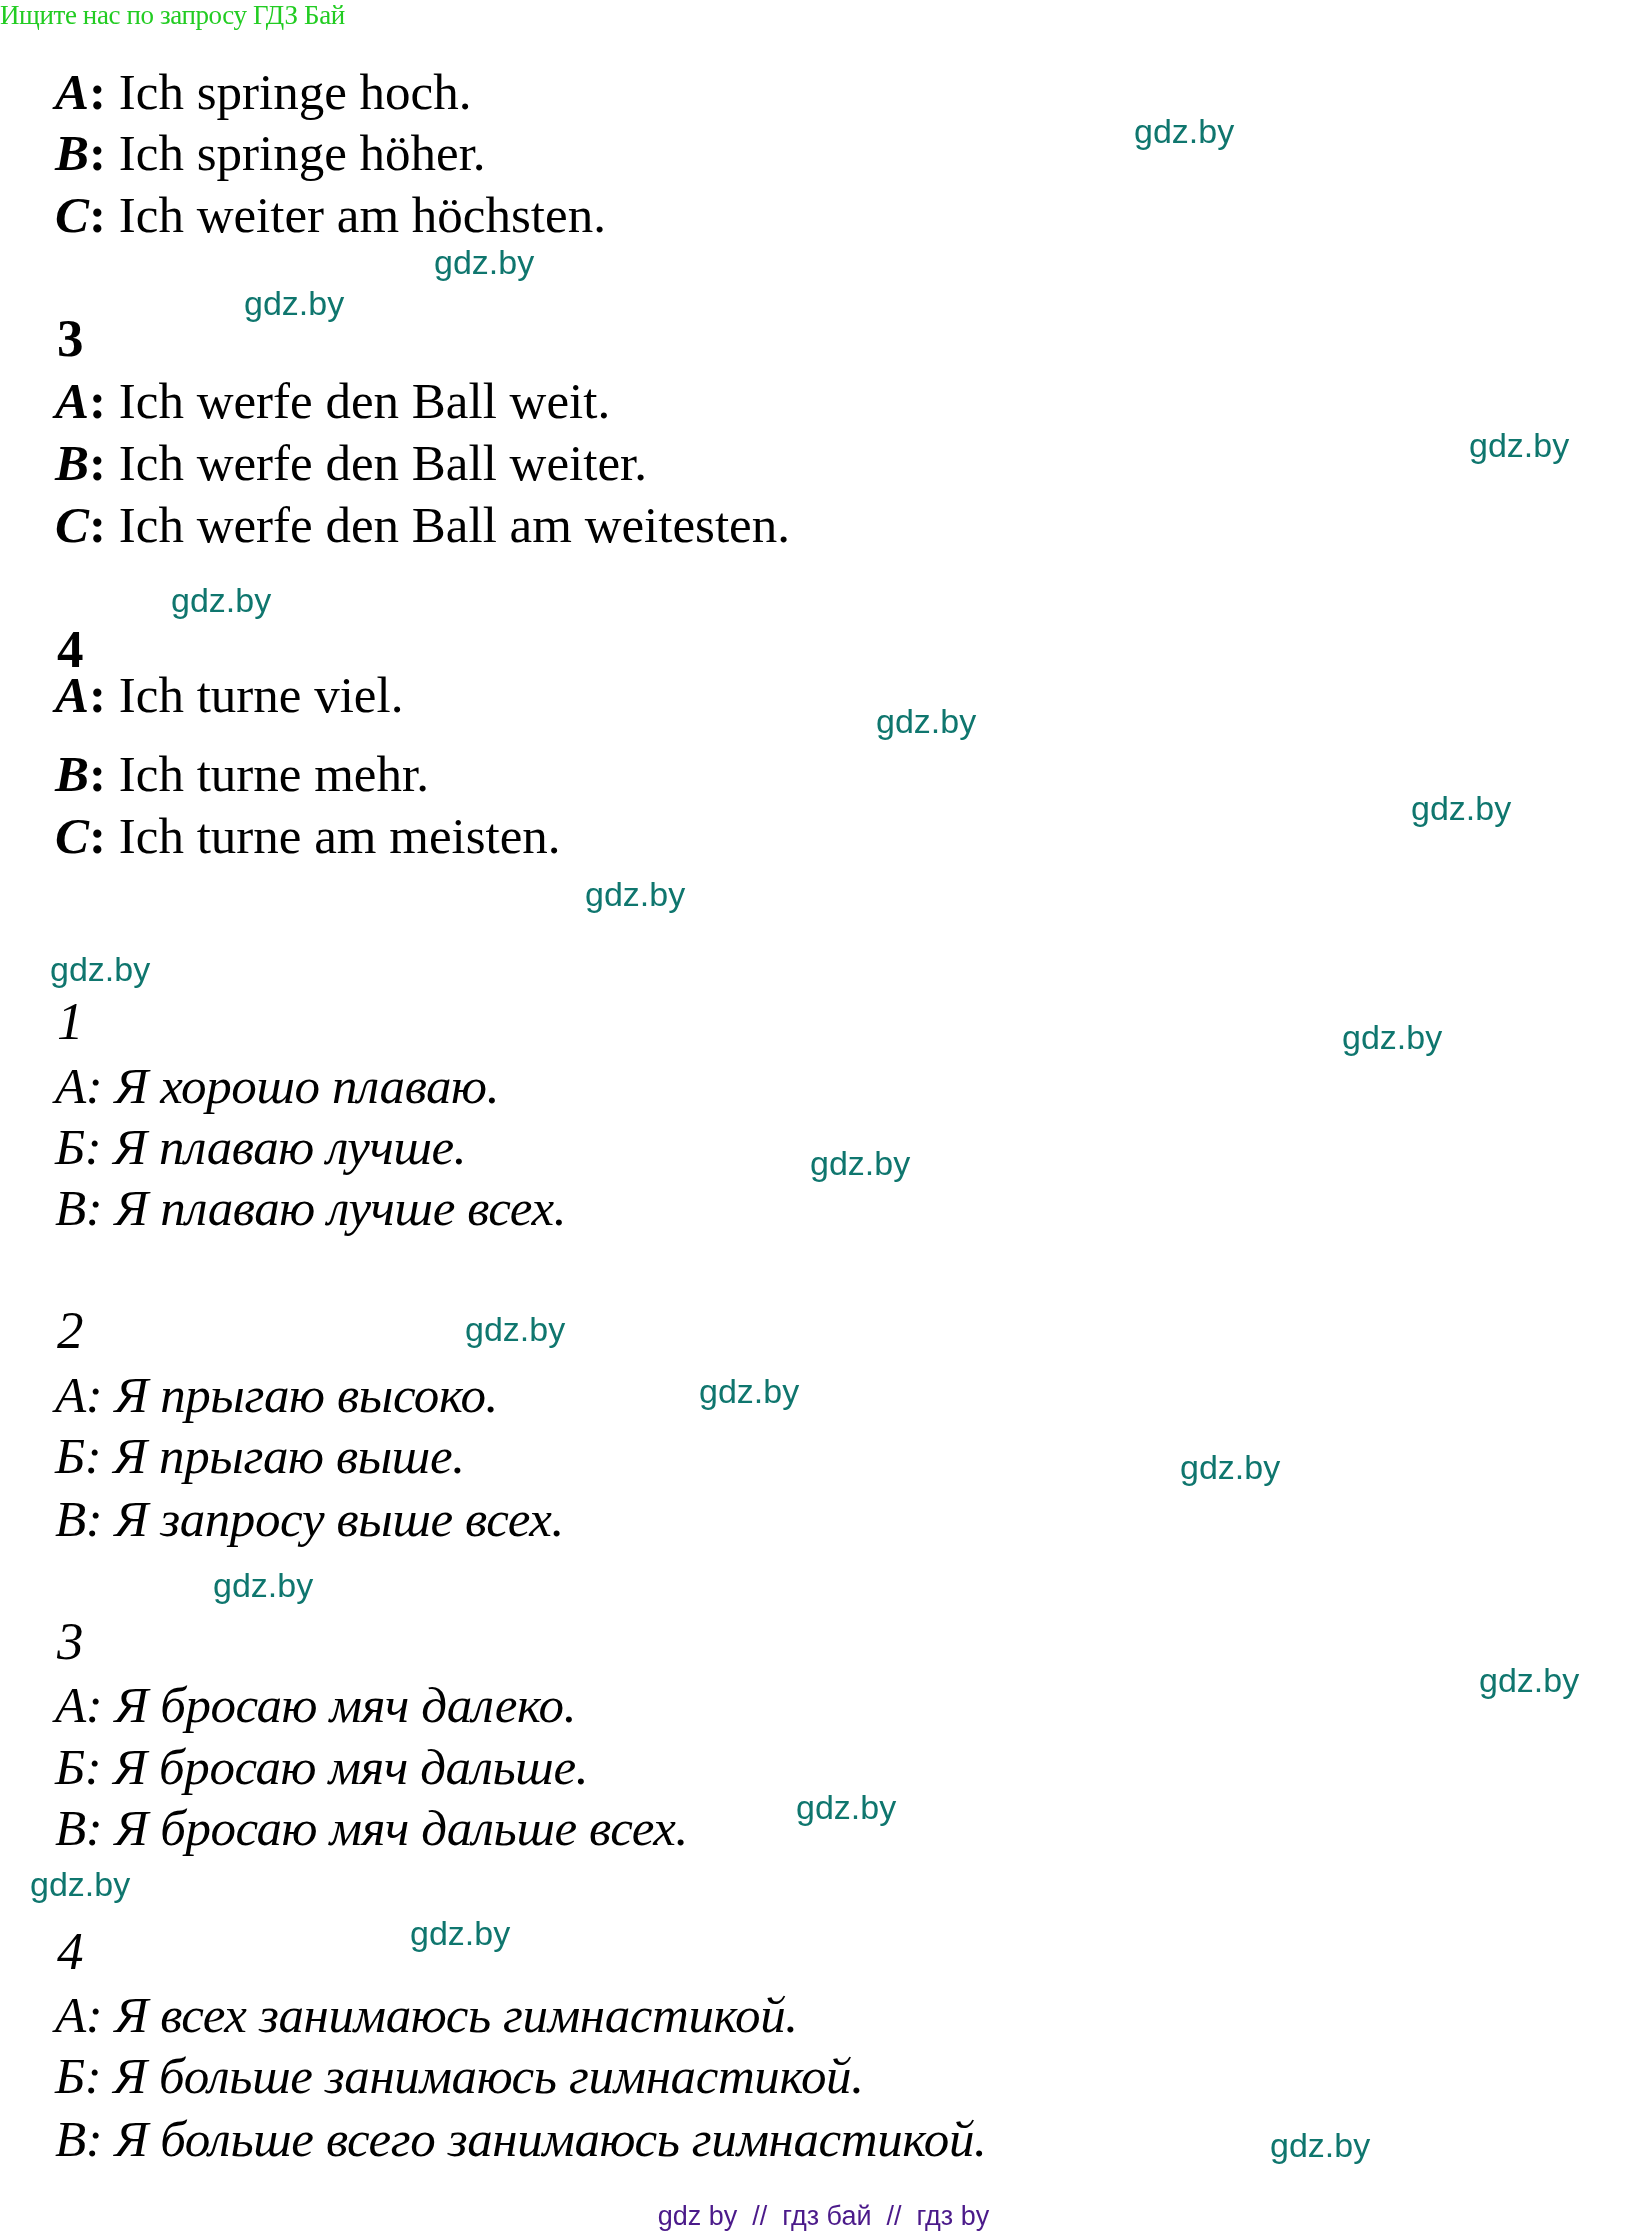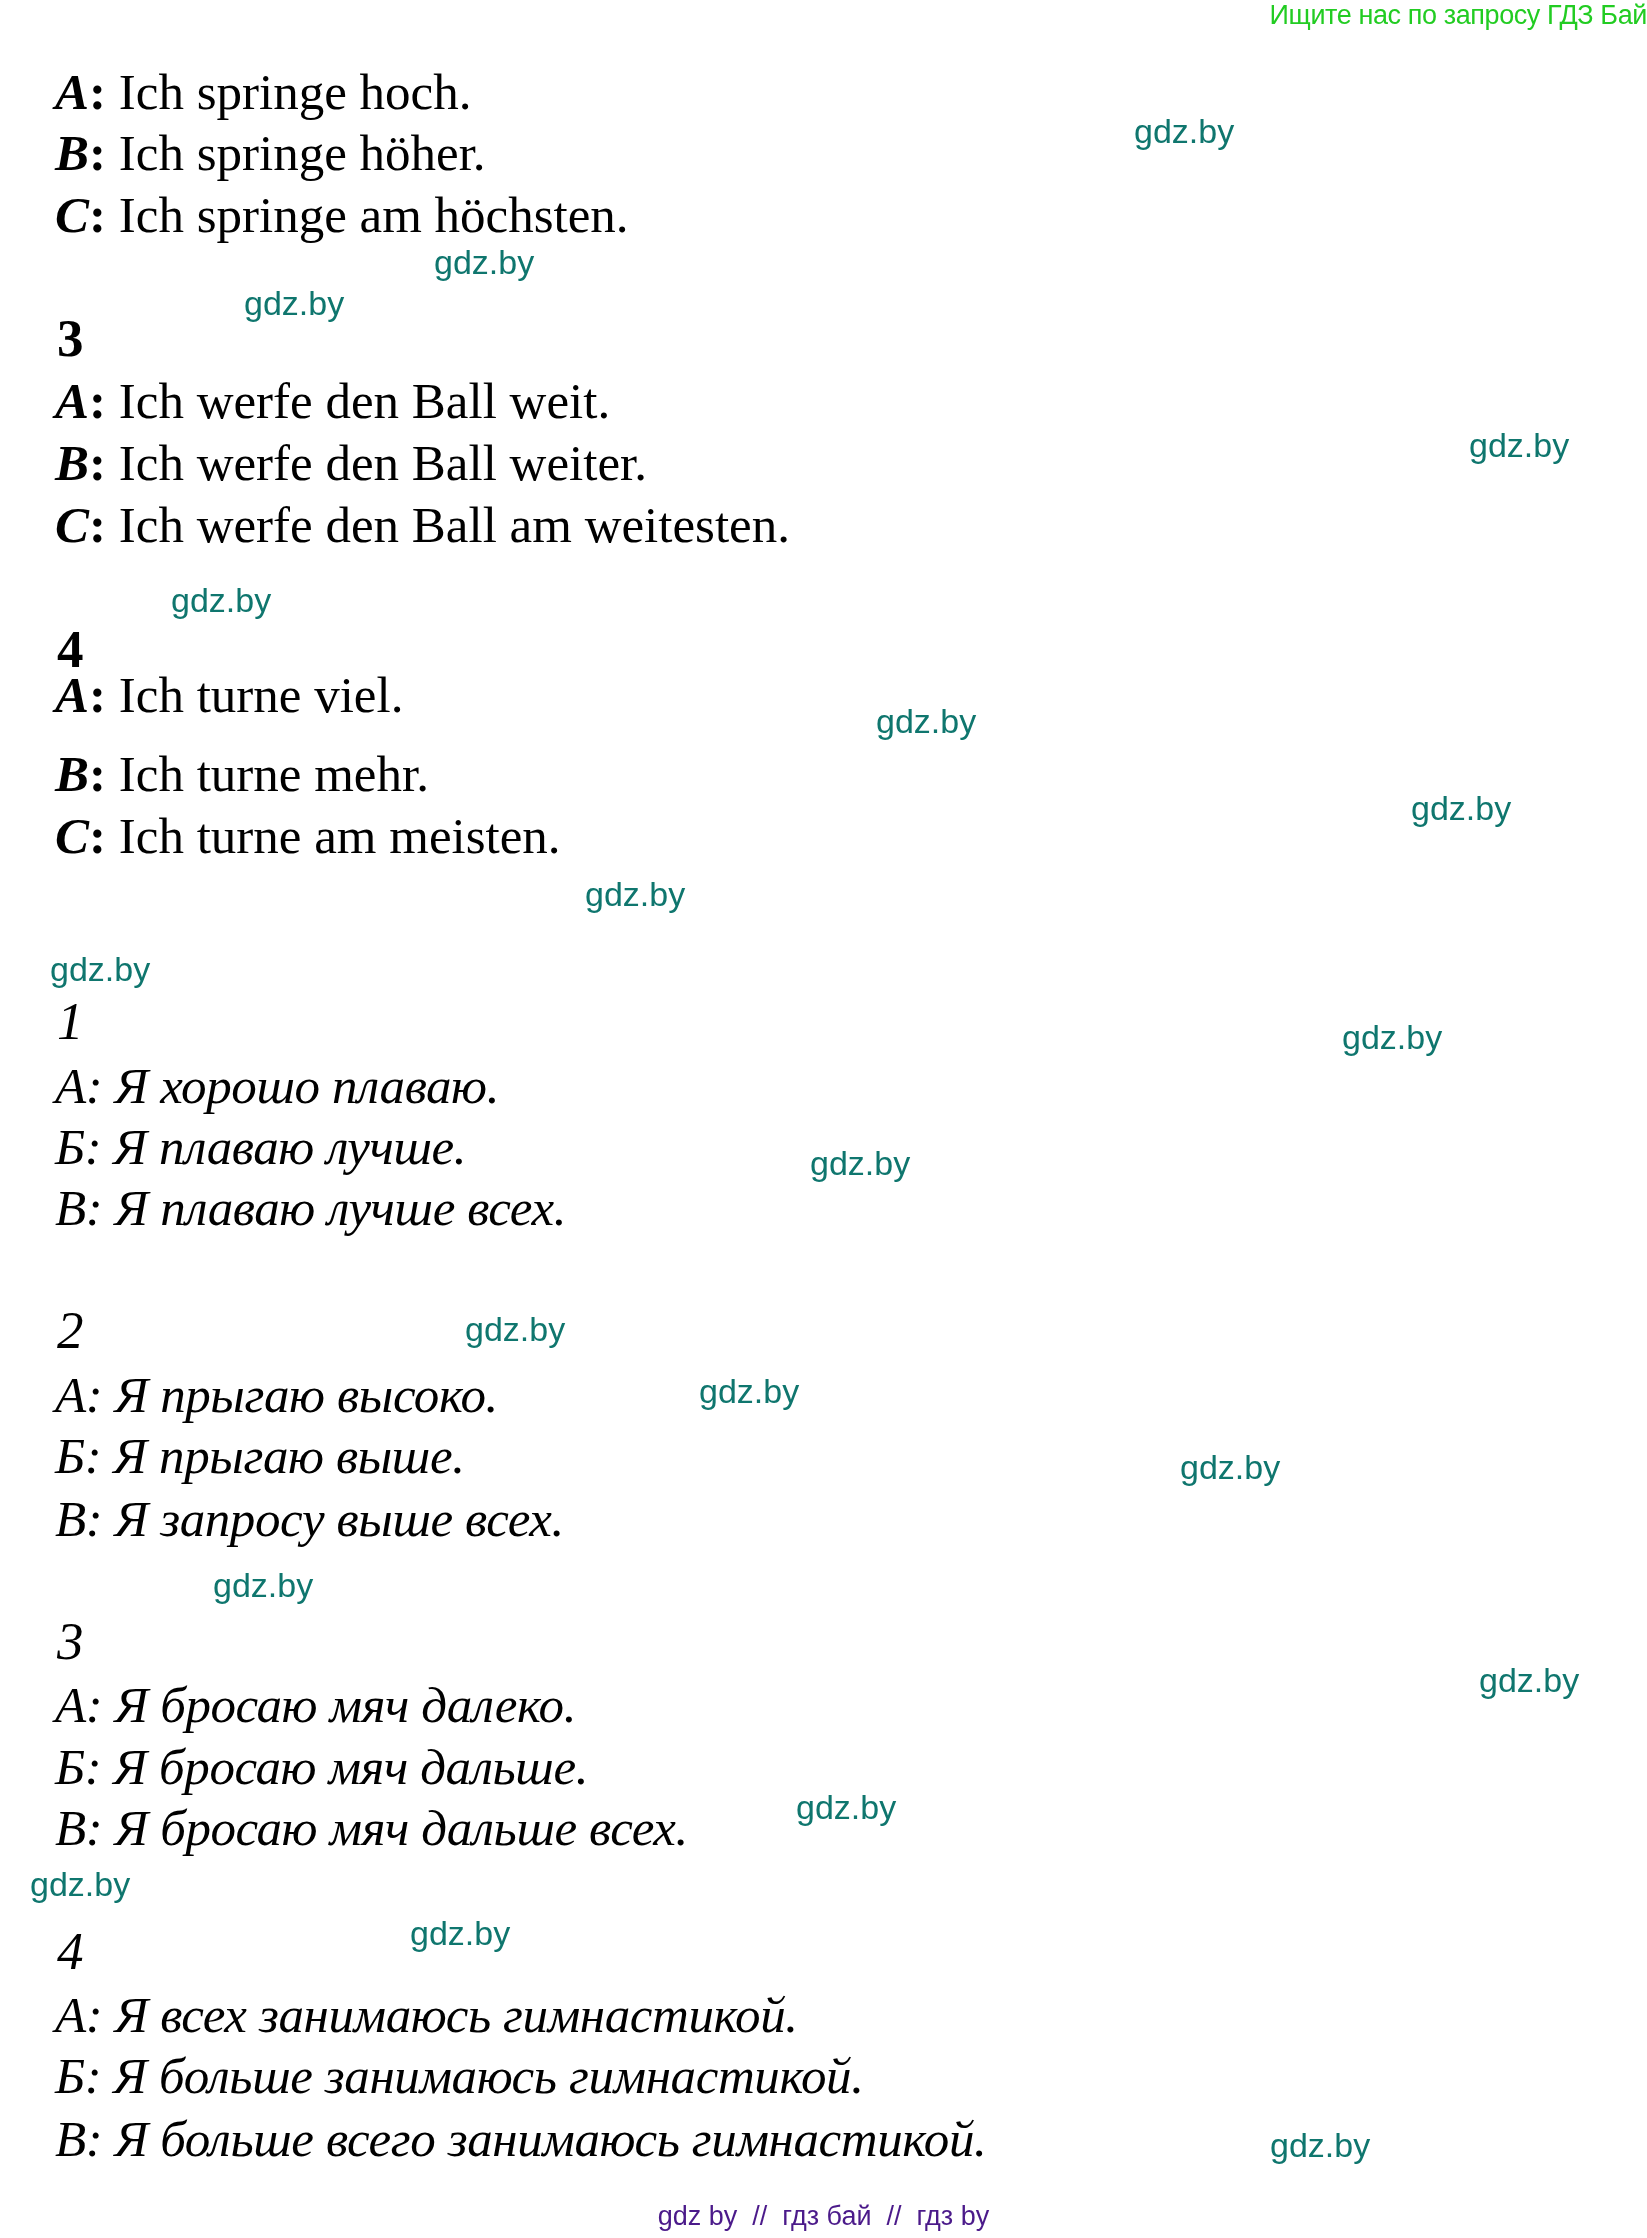--- a/index.html
+++ b/index.html
@@ -1,19 +1,19 @@
 <!DOCTYPE html>
 <html style="font-size:14px"><head>
   <meta charset="utf-8">
   <style>
     html, body { margin: 0; padding: 0; background: #ffffff; }
     body { width: 1647px; height: 2239px; position: relative; overflow: hidden; }
     .header {
       position: absolute; left: 0; width: 1647px; top: 0; height: 31px;
-      text-align: right; font-family: Liberation Sans, sans-serif;
+      text-align: left; font-family: Liberation Serif, serif;
       font-size: 27px; line-height: 31px; letter-spacing: -0.4px;
     }
     .footer {
       position: absolute; left: 0; width: 1647px; top: 2199px; height: 35px;
       text-align: center; font-family: "Liberation Sans", sans-serif;
       font-size: 27px; line-height: 35px; white-space: pre;
     }
     .line {
       position: absolute; left: 55px; white-space: nowrap;
       font-family: "Liberation Serif", serif; font-size: 51px; line-height: 62px;
@@ -31,21 +31,21 @@
       font-size: 34px; line-height: 29px; color: #0f766e; white-space: nowrap;
     }
   </style>
 </head>
 <body>
 
 <div class="header" style="color:#22cc22">Ищите нас по запросу ГДЗ Бай</div>
 
 <div class="line" style="top:61px"><span class="lbl">A</span><span class="colon">:</span><span> Ich springe hoch.</span></div>
 <div class="line" style="top:122px"><span class="lbl">B</span><span class="colon">:</span><span> Ich springe höher.</span></div>
-<div class="line" style="top:184px"><span class="lbl">C</span><span class="colon">:</span><span> Ich springe am höchsten.</span></div>
+<div class="line" style="top:184px"><span class="lbl">C</span><span class="colon">:</span><span> Ich weiter am höchsten.</span></div>
 
 <div class="num-de" style="top:307px">3</div>
 <div class="line" style="top:370px"><span class="lbl">A</span><span class="colon">:</span><span> Ich werfe den Ball weit.</span></div>
 <div class="line" style="top:432px"><span class="lbl">B</span><span class="colon">:</span><span> Ich werfe den Ball weiter.</span></div>
 <div class="line" style="top:494px"><span class="lbl">C</span><span class="colon">:</span><span> Ich werfe den Ball am weitesten.</span></div>
 
 <div class="num-de" style="top:618px">4</div>
 <div class="line" style="top:664px"><span class="lbl">A</span><span class="colon">:</span><span> Ich turne viel.</span></div>
 <div class="line" style="top:743px"><span class="lbl">B</span><span class="colon">:</span><span> Ich turne mehr.</span></div>
 <div class="line" style="top:805px"><span class="lbl">C</span><span class="colon">:</span><span> Ich turne am meisten.</span></div>

